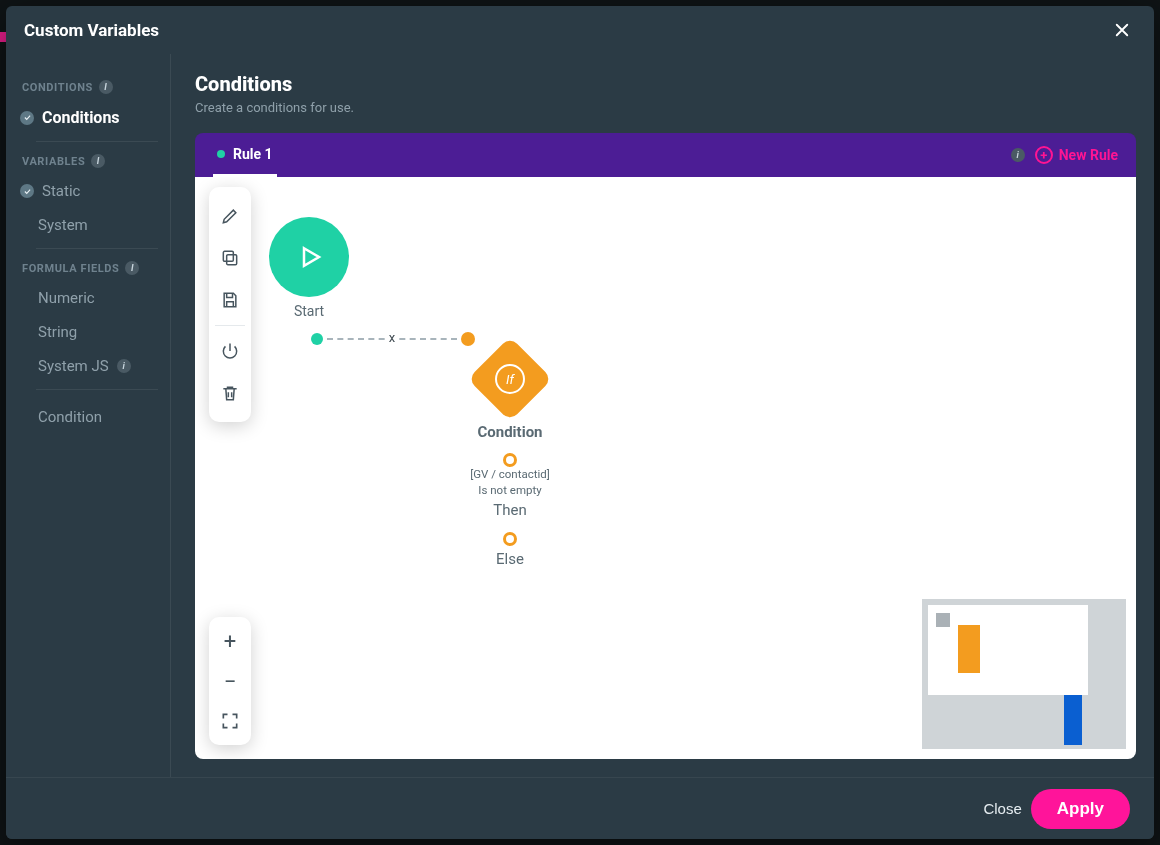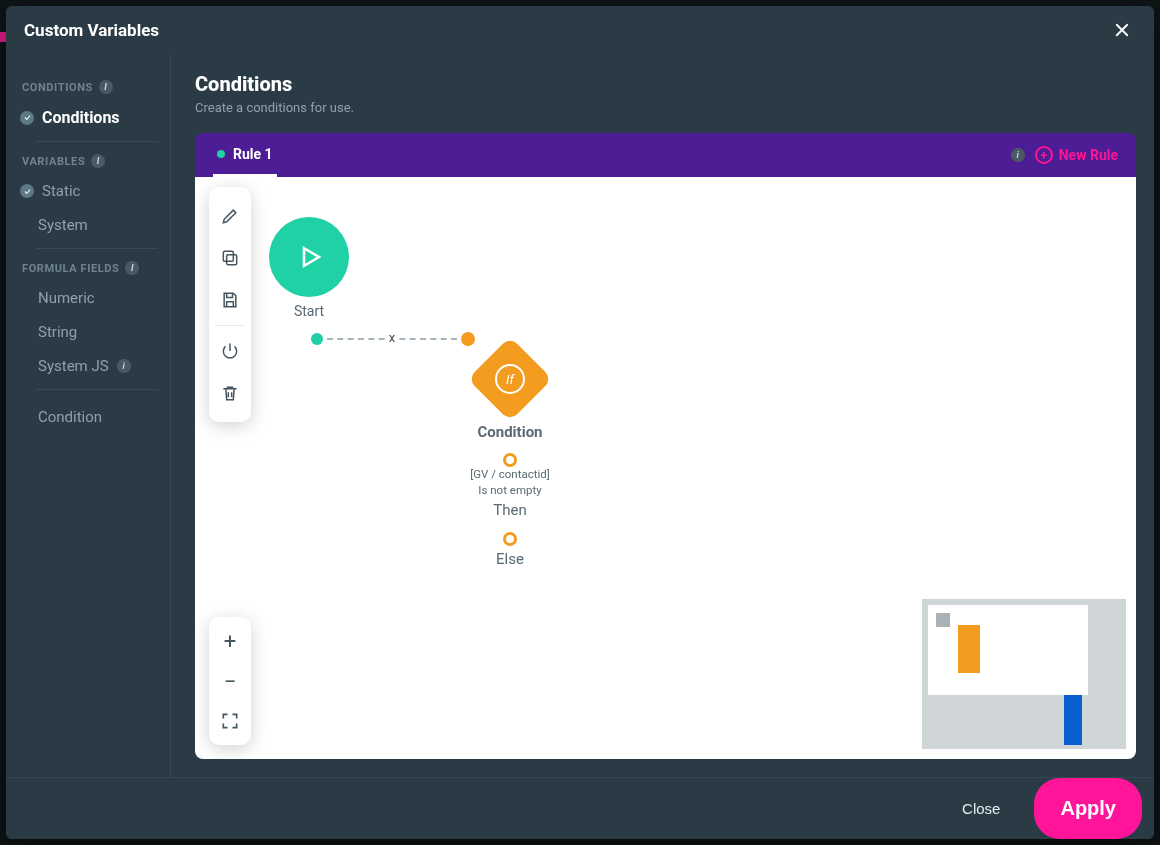--- a/index.html
+++ b/index.html
@@ -84,23 +84,23 @@
   .cond-else { margin-top:4px; font-size:15px; color:#5a6a73;}
 
   
   .minimap { position:absolute; right:10px; bottom:10px; width:204px; height:150px; background:#cfd4d7; }
   .minimap .view { position:absolute; left:6px; top:6px; width:160px; height:90px; background:#fff;}
   .minimap .s1 { position:absolute; left:14px; top:14px; width:14px; height:14px; background:#aab1b6;}
   .minimap .s2 { position:absolute; left:36px; top:26px; width:22px; height:48px; background:#f39c1f;}
   .minimap .s3 { position:absolute; right:44px; bottom:4px; width:18px; height:50px; background:#0a5fd1;}
 
   
-  .modal-footer { height:62px; border-top:1px solid rgba(255,255,255,.06); background:#2b3b45; display:flex; justify-content:flex-end; gap:34px; padding:0 12px;}
+  .modal-footer { height:62px; border-top:1px solid rgba(255,255,255,.06); background:#2b3b45; display:flex; align-items:center; justify-content:flex-end; gap:9px; padding:0 24px;}
   .btn-close { color:#e6edf1; font-size:15px; cursor:pointer; background:none; border:none; }
-  .btn-apply { background:#ff149a; color:#fff; border:none; border-radius:26px; padding:10px 26px; font-size:20px; font-weight:600; cursor:pointer;}
+  .btn-apply { background:#ff149a; color:#fff; border:none; border-radius:26px; padding:10px 26px; font-size:17px; font-weight:600; cursor:pointer;}
 </style>
 </head>
 <body>
 
 <div class="pink-strip"></div>
 
 <div class="modal">
 
   <div class="modal-header">
     <h1>Custom Variables</h1>

